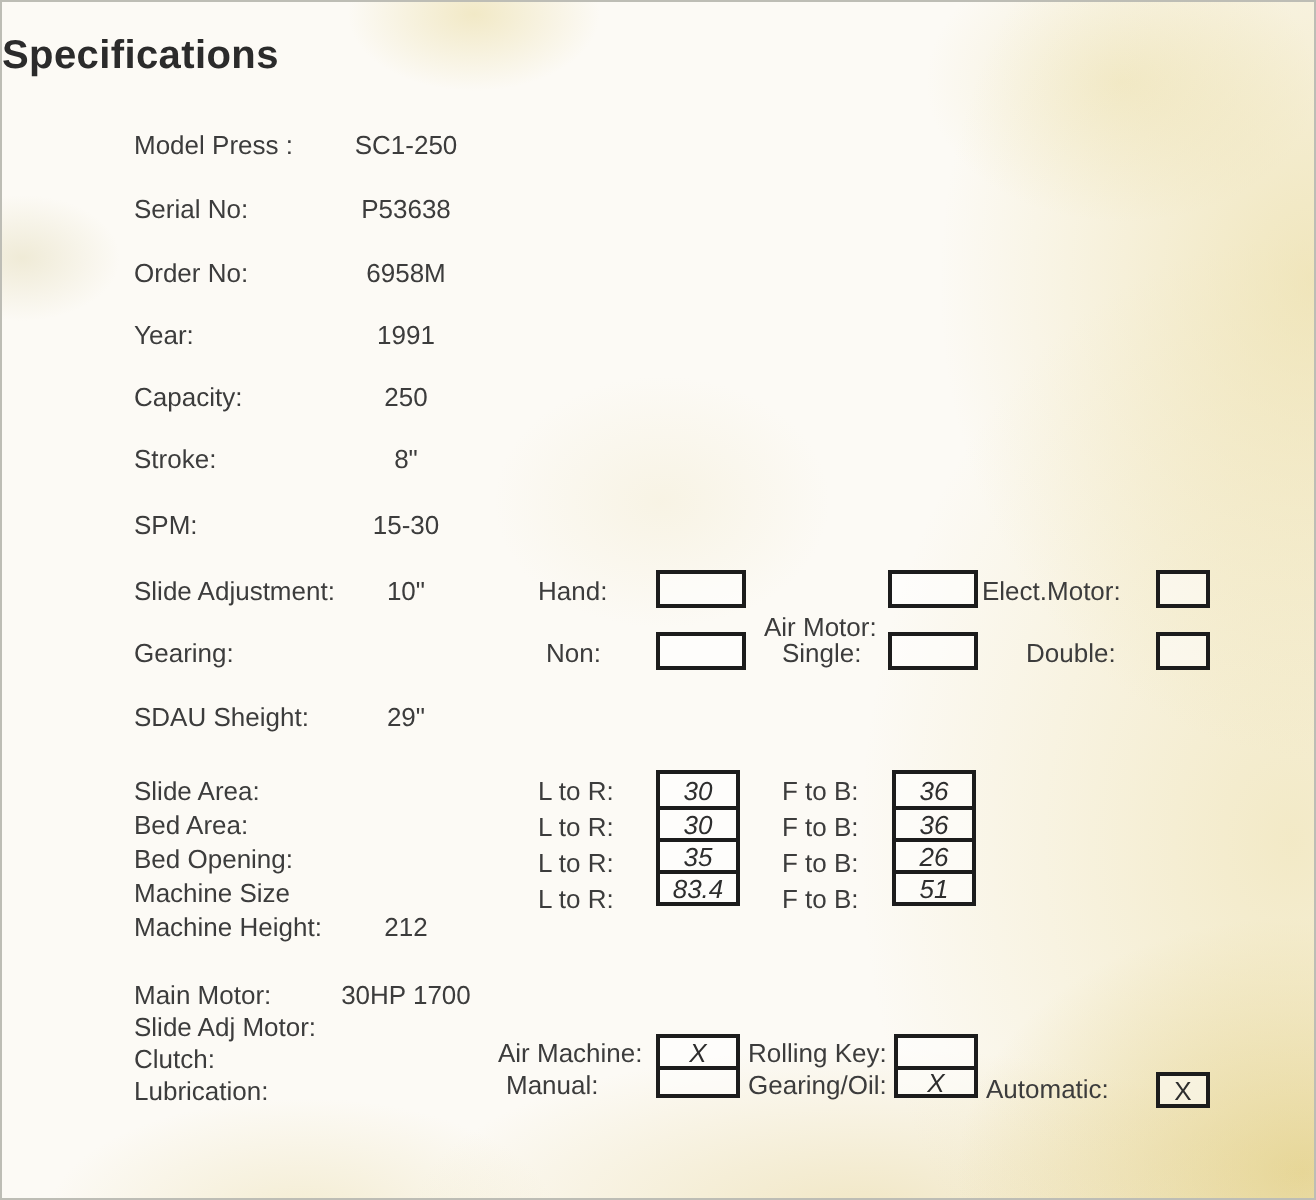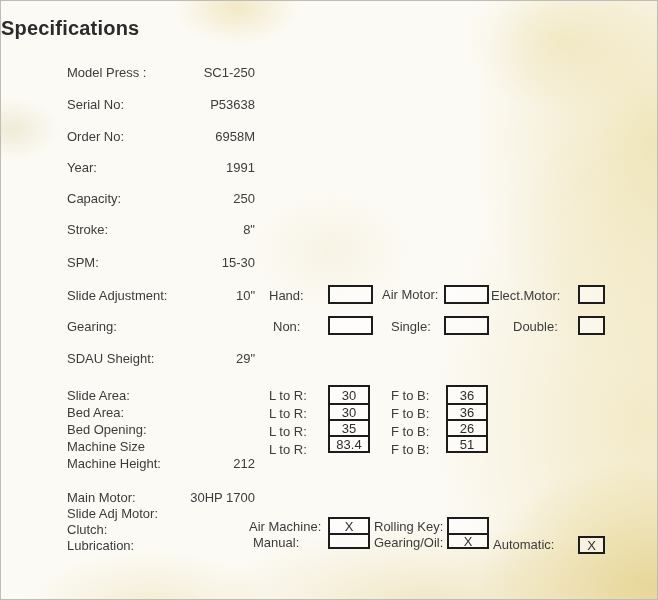--- a/index.html
+++ b/index.html
@@ -29,39 +29,39 @@
       radial-gradient(ellipse 140px 100px at 560px 40px, rgba(234,221,165,.45), transparent 70%),
       #fcfaf5;
   }
   .title{
     position:absolute;top:16px;left:0;width:658px;
     margin:0;text-align:left;
     font-size:20px;font-weight:bold;color:#2b2b2b;
     letter-spacing:.2px;
   }
   .lbl{position:absolute;left:18px;white-space:nowrap;margin-left:48px;}
-  .val{position:absolute;left:150px;width:104px;text-align:right;white-space:nowrap;}
+  .val{position:absolute;left:150px;width:104px;text-align:center;white-space:nowrap;}
   .t{position:absolute;white-space:nowrap;}
   .box{
     position:absolute;box-sizing:border-box;
     border:2px solid var(--ink);
     background:rgba(255,255,255,.55);
     display:flex;align-items:center;justify-content:center;
     font-size:13px;color:#2e2e2e;
   }
   .stack{
     position:absolute;box-sizing:border-box;
     border:2px solid var(--ink);
     background:rgba(255,255,255,.55);
   }
   .stack .cell{
     box-sizing:border-box;width:100%;
     border-top:2px solid var(--ink);
     display:flex;align-items:center;justify-content:center;
-    font-size:13px;color:#2e2e2e;
+    font-size:13px;color:#2e2e2e;font-style:italic;
   }
   .stack .cell:first-child{border-top:none;}
   .area-stack{width:42px;}
   .area-stack .cell{height:16px;}
   .area-stack .cell:first-child{height:16px;}
   .clutch-stack{width:42px;}
   .clutch-stack .cell{height:14px;}
 </style>
 </head>
 <body>
@@ -82,21 +82,21 @@
   <div class="val" style="top:190px">250</div>
   <div class="lbl" style="top:221px">Stroke:</div>
   <div class="val" style="top:221px">8"</div>
   <div class="lbl" style="top:254px">SPM:</div>
   <div class="val" style="top:254px">15-30</div>
 
   <div class="lbl" style="top:287px">Slide Adjustment:</div>
   <div class="val" style="top:287px">10"</div>
   <div class="t" style="left:268px;top:287px">Hand:</div>
   <div class="box" style="left:327px;top:284px;width:45px;height:19px"></div>
-  <div class="t" style="left:381px;top:286px">Air Motor:</div>
+  <div class="t" style="left:381px;top:305px">Air Motor:</div>
   <div class="box" style="left:443px;top:284px;width:45px;height:19px"></div>
   <div class="t" style="left:490px;top:287px">Elect.Motor:</div>
   <div class="box" style="left:577px;top:284px;width:27px;height:19px"></div>
 
   <div class="lbl" style="top:318px">Gearing:</div>
   <div class="t" style="left:272px;top:318px">Non:</div>
   <div class="box" style="left:327px;top:315px;width:45px;height:19px"></div>
   <div class="t" style="left:390px;top:318px">Single:</div>
   <div class="box" style="left:443px;top:315px;width:45px;height:19px"></div>
   <div class="t" style="left:512px;top:318px">Double:</div>

